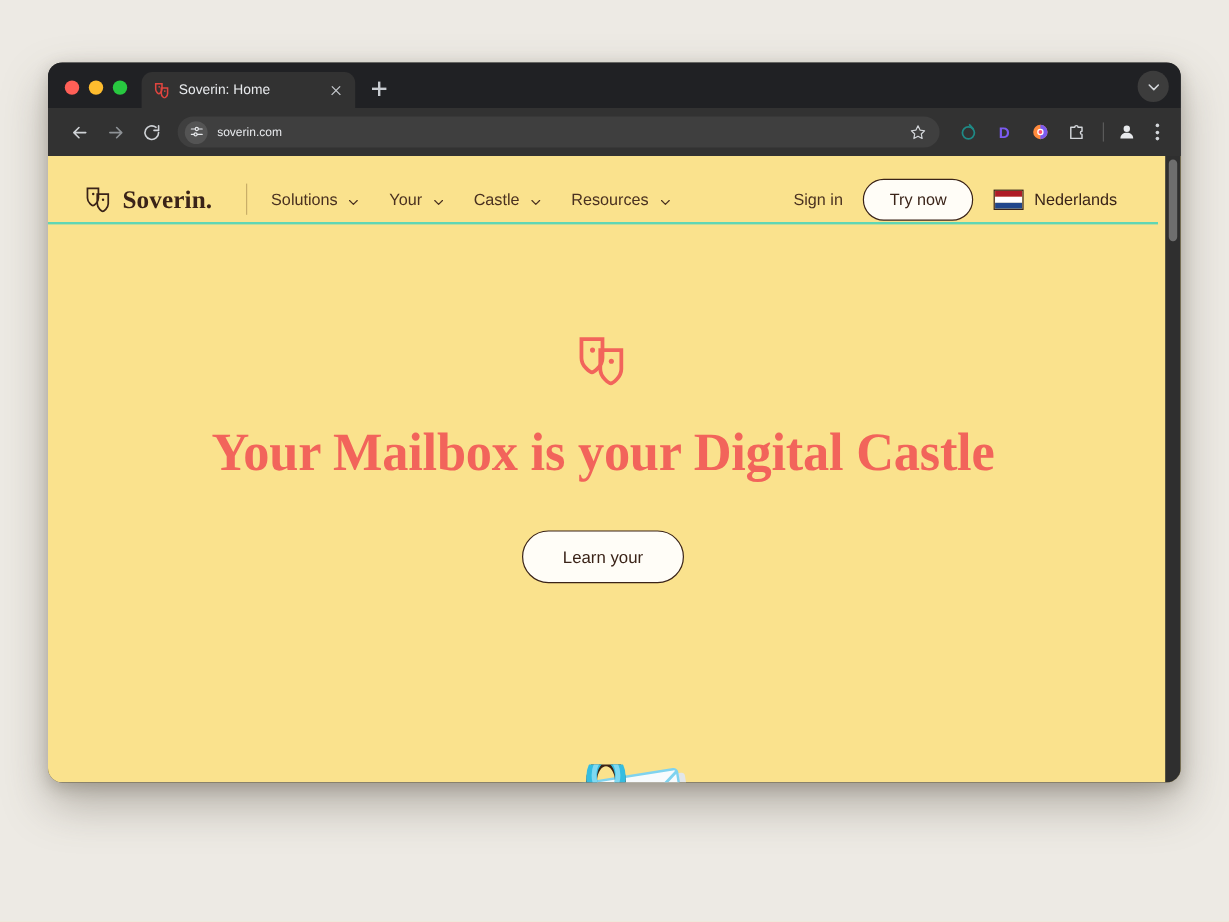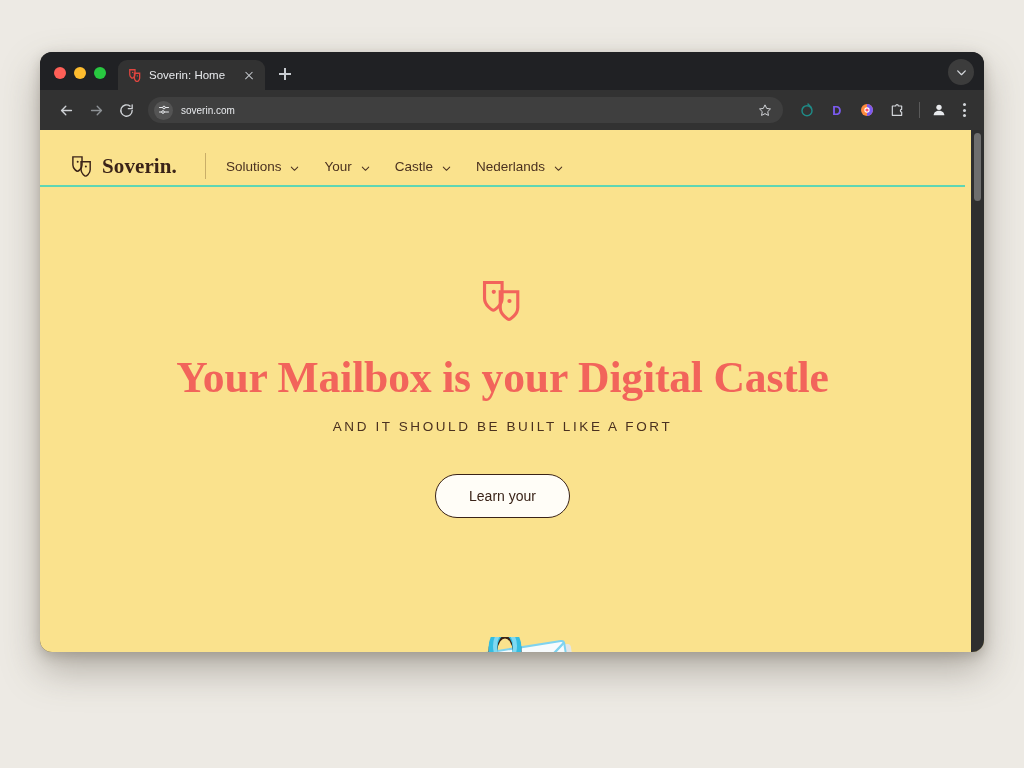--- a/index.html
+++ b/index.html
@@ -50,21 +50,21 @@
   .dot { width: 12px; height: 12px; border-radius: 50%; }
   .dot.red { background: #ff5f57; }
   .dot.yellow { background: #febc2e; }
   .dot.green { background: #28c840; }
 
   .tab {
     position: relative;
     display: flex;
     align-items: center;
     height: 30px;
-    width: 147px;
+    width: 178px;
     padding: 0 8px 0 10px;
     box-sizing: border-box;
     background: #323232;
     border-radius: 9px 9px 0 0;
     gap: 7px;
   }
   .tab-favicon {
     width: 14px; height: 14px;
     flex: 0 0 14px;
     display: block;
@@ -487,39 +487,50 @@
               <path d="M5 9 L12 16 L19 9" fill="none" stroke="#4a3120" stroke-width="2.2" stroke-linecap="round" stroke-linejoin="round"></path>
             </svg>
           </div>
           <div class="nav-link">
             <span>Castle</span>
             <svg width="11" height="11" viewBox="0 0 24 24">
               <path d="M5 9 L12 16 L19 9" fill="none" stroke="#4a3120" stroke-width="2.2" stroke-linecap="round" stroke-linejoin="round"></path>
             </svg>
           </div>
           <div class="nav-link">
-            <span>Nederlands</span>
+            <span>Resources</span>
             <svg width="11" height="11" viewBox="0 0 24 24">
               <path d="M5 9 L12 16 L19 9" fill="none" stroke="#4a3120" stroke-width="2.2" stroke-linecap="round" stroke-linejoin="round"></path>
             </svg>
           </div>
         </div>
 
+        <div class="nav-right">
+          <span class="signin">Sign in</span>
+          <span class="try-now">Try now</span>
+          <div class="lang">
+            <svg class="flag" viewBox="0 0 30 20">
+              <rect x="0" y="0" width="30" height="6.67" fill="#ae1c28"></rect>
+              <rect x="0" y="6.67" width="30" height="6.66" fill="#ffffff"></rect>
+              <rect x="0" y="13.33" width="30" height="6.67" fill="#21468b"></rect>
+            </svg>
+            <span class="lang-label">Nederlands</span>
+          </div>
+        </div>
       </div>
 
       <div class="hero">
         <svg class="hero-icon" width="48" height="48" viewBox="0 0 26 26">
           <path d="M3 3 H12.5 V11.5 C12.5 15.5 8.3 18 7.75 18 C7.2 18 3 15.5 3 11.5 Z" fill="none" stroke="#f2645b" stroke-width="1.7"></path>
           <circle cx="8" cy="8" r="1.15" fill="#f2645b"></circle>
           <path d="M11.5 8 H21 V16.5 C21 20.5 16.8 23 16.25 23 C15.7 23 11.5 20.5 11.5 16.5 Z" fill="none" stroke="#f2645b" stroke-width="1.7"></path>
           <circle cx="16.5" cy="13" r="1.15" fill="#f2645b"></circle>
         </svg>
 
         <h1 class="hero-title">Your Mailbox is your Digital Castle</h1>
-        <p class="hero-sub">AND IT SHOULD BE BUILT LIKE A FORT</p>
         <span class="learn-more">Learn your</span>
 
         <svg class="hero-illustration" viewBox="0 0 300 130">
 
           <g transform="rotate(-9 150 80)">
             <rect x="78" y="18" width="150" height="104" rx="3" fill="#e2e6e8"></rect>
             <rect x="72" y="14" width="150" height="104" rx="3" fill="#f7fbfd" stroke="#7fd3ef" stroke-width="2"></rect>
             <path d="M72 16 L147 74 L222 16" fill="none" stroke="#7fd3ef" stroke-width="2.4"></path>
             <path d="M72 116 L120 70" fill="none" stroke="#7fd3ef" stroke-width="2"></path>
             <path d="M222 116 L174 70" fill="none" stroke="#7fd3ef" stroke-width="2"></path>

